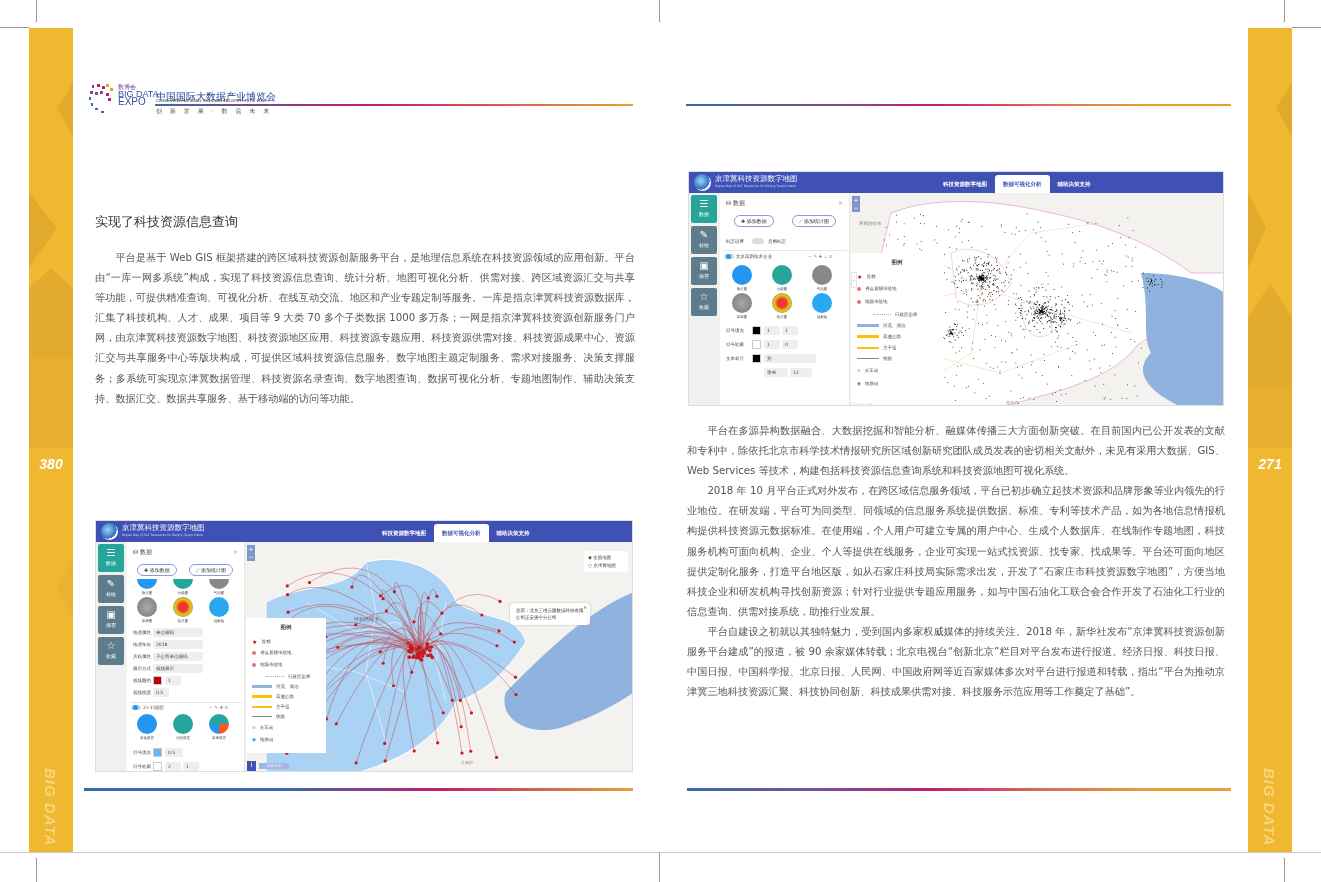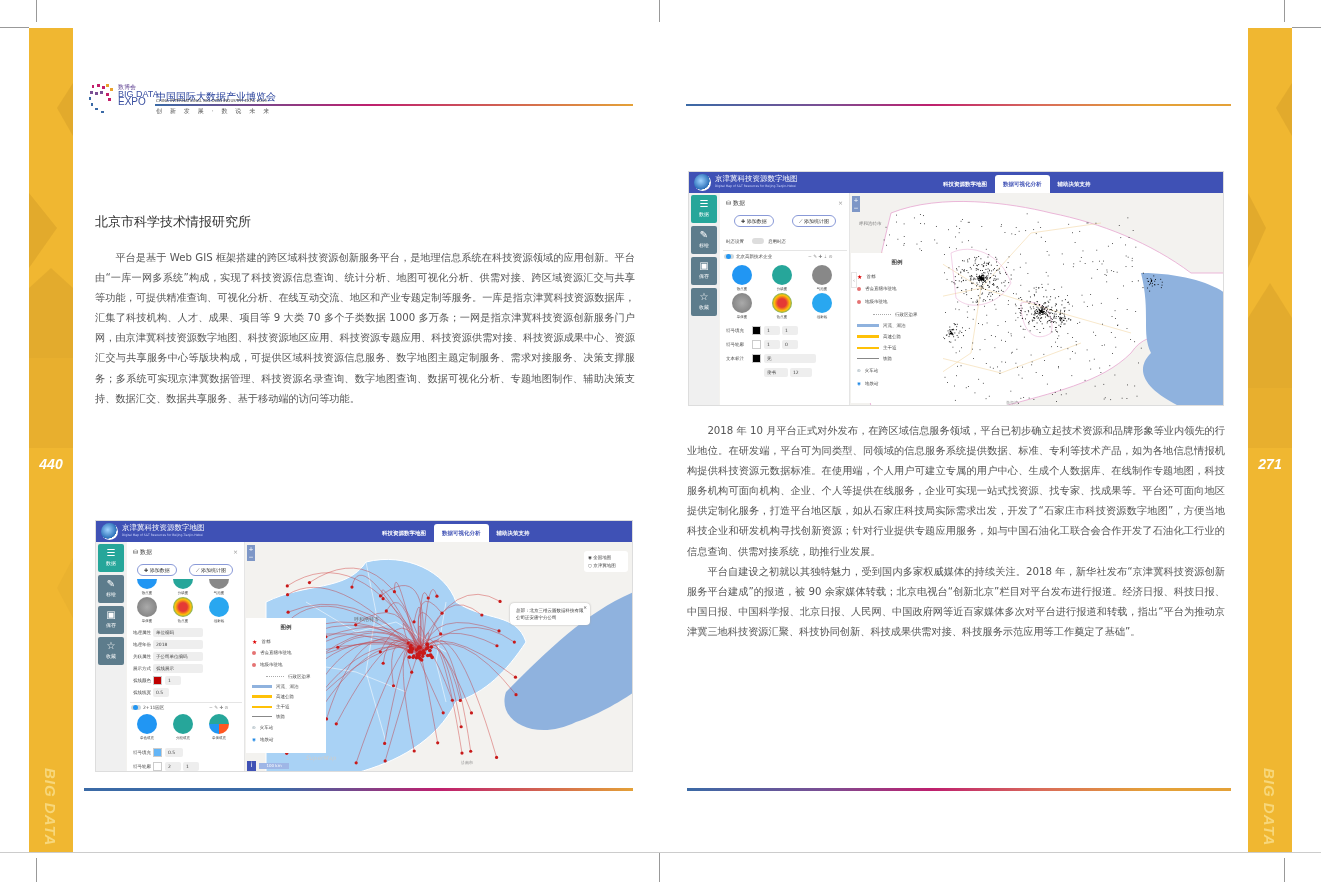--- a/index.html
+++ b/index.html
@@ -72,21 +72,21 @@
   <div class="crop" style="left:0;top:852px;width:1321px;height:1px;background:#ccc"></div>
 
   <div class="band left">
     <svg width="44" height="824" style="position:absolute;left:0;top:0">
       <polygon points="44,55 28,80 44,108" fill="#d9a22a" opacity=".6"></polygon>
       <polygon points="0,165 28,200 0,240" fill="#d9a22a" opacity=".6"></polygon>
       <polygon points="0,260 22,240 44,260 44,330 0,330" fill="#d9a22a" opacity=".55"></polygon>
       <polygon points="0,330 44,330 44,420 0,420" fill="#dfa82c" opacity=".5"></polygon>
       <polygon points="44,530 28,560 44,590" fill="#e0aa2d" opacity=".4"></polygon>
     </svg>
-    <div class="pagenum">440</div>
+    <div class="pagenum">380</div>
     <div class="bigdata">BIG DATA</div>
   </div>
 
   <div class="band right">
     <svg width="44" height="824" style="position:absolute;left:0;top:0">
       <polygon points="44,55 28,80 44,108" fill="#d9a22a" opacity=".6"></polygon>
       <polygon points="0,165 18,200 0,240" fill="#d9a22a" opacity=".6"></polygon>
       <polygon points="0,290 22,255 44,290 44,360 0,360" fill="#d9a22a" opacity=".55"></polygon>
       <polygon points="0,360 44,360 44,420 0,420" fill="#dfa82c" opacity=".5"></polygon>
     </svg>
@@ -123,21 +123,21 @@
     </svg>
     <div class="cn">数博会</div>
     <div class="big">BIG DATA</div>
     <div class="expo">EXPO</div>
     <div class="t1">中国国际大数据产业博览会</div>
     <div class="t2">CHINA INTERNATIONAL BIG DATA INDUSTRY EXPO 2019</div>
     <div class="t3">创 新 发 展 · 数 说 未 来</div>
   </div>
   <div class="grad-line" style="left:155px;top:104px;width:478px;height:2px;background:linear-gradient(90deg,#3b6aa6,#be1f6e 45%,#e4a138 100%)"></div>
 
-  <div class="subtitle">北京市科学技术情报研究所</div>
+  <div class="subtitle">实现了科技资源信息查询</div>
 
   <div class="body" style="left:95px;top:248px;width:540px">
     <p>平台是基于 Web GIS 框架搭建的跨区域科技资源创新服务平台，是地理信息系统在科技资源领域的应用创新。平台由“一库一网多系统”构成，实现了科技资源信息查询、统计分析、地图可视化分析、供需对接、跨区域资源汇交与共享等功能，可提供精准查询、可视化分析、在线互动交流、地区和产业专题定制等服务。一库是指京津冀科技资源数据库，汇集了科技机构、人才、成果、项目等 9 大类 70 多个子类数据 1000 多万条；一网是指京津冀科技资源创新服务门户网，由京津冀科技资源数字地图、科技资源地区应用、科技资源专题应用、科技资源供需对接、科技资源成果中心、资源汇交与共享服务中心等版块构成，可提供区域科技资源信息服务、数字地图主题定制服务、需求对接服务、决策支撑服务；多系统可实现京津冀数据管理、科技资源名录查询、数字地图查询、数据可视化分析、专题地图制作、辅助决策支持、数据汇交、数据共享服务、基于移动端的访问等功能。</p>
   </div>
 
   <div class="shot" style="left:95px;top:520px;width:538px;height:252px">
     <div class="hdr">
       <div class="logo-c"></div>
       <div class="app-t">京津冀科技资源数字地图</div>
       <div class="app-s">Digital Map of S&amp;T Resources for Beijing-Tianjin-Hebei</div>
@@ -1771,17 +1771,18 @@
         </div>
       <div class="li" style="top:128px">
           <span class="mk" style="color:#1e88e5">◉</span>
           <span>地铁站</span>
         </div>
     </div>
     <div style="position:absolute;left:162px;top:100px;width:6px;height:16px;background:#fff;border:1px solid #e5e5e5;font-size:5px;color:#999;text-align:center;line-height:14px">‹</div>
   </div>
 
   <div class="body" style="left:687px;top:421px;width:538px">
+    <p>平台在多源异构数据融合、大数据挖掘和智能分析、融媒体传播三大方面创新突破。在目前国内已公开发表的文献和专利中，除依托北京市科学技术情报研究所区域创新研究团队成员发表的密切相关文献外，未见有采用大数据、GIS、Web Services 等技术，构建包括科技资源信息查询系统和科技资源地图可视化系统。</p>
     <p>2018 年 10 月平台正式对外发布，在跨区域信息服务领域，平台已初步确立起技术资源和品牌形象等业内领先的行业地位。在研发端，平台可为同类型、同领域的信息服务系统提供数据、标准、专利等技术产品，如为各地信息情报机构提供科技资源元数据标准。在使用端，个人用户可建立专属的用户中心、生成个人数据库、在线制作专题地图，科技服务机构可面向机构、企业、个人等提供在线服务，企业可实现一站式找资源、找专家、找成果等。平台还可面向地区提供定制化服务，打造平台地区版，如从石家庄科技局实际需求出发，开发了“石家庄市科技资源数字地图”，方便当地科技企业和研发机构寻找创新资源；针对行业提供专题应用服务，如与中国石油化工联合会合作开发了石油化工行业的信息查询、供需对接系统，助推行业发展。</p>
     <p>平台自建设之初就以其独特魅力，受到国内多家权威媒体的持续关注。2018 年，新华社发布“京津冀科技资源创新服务平台建成”的报道，被 90 余家媒体转载；北京电视台“创新北京”栏目对平台发布进行报道。经济日报、科技日报、中国日报、中国科学报、北京日报、人民网、中国政府网等近百家媒体多次对平台进行报道和转载，指出“平台为推动京津冀三地科技资源汇聚、科技协同创新、科技成果供需对接、科技服务示范应用等工作奠定了基础”。</p>
   </div>
   <div class="grad-line" style="left:687px;top:788px;width:544px"></div>
 </div>
 
 </body></html>

